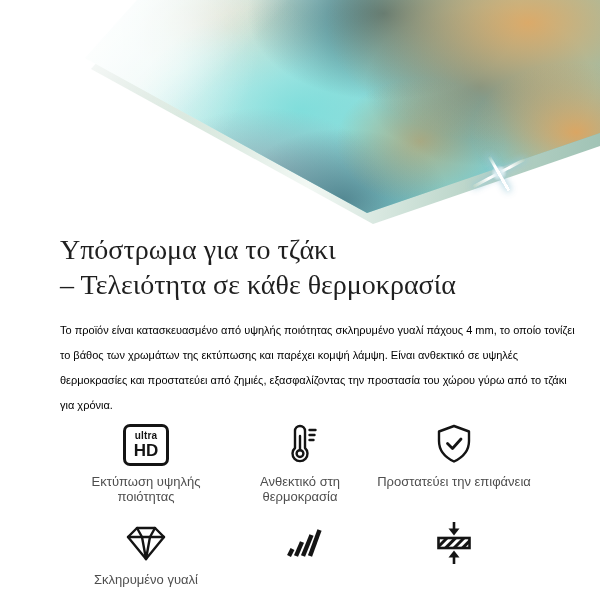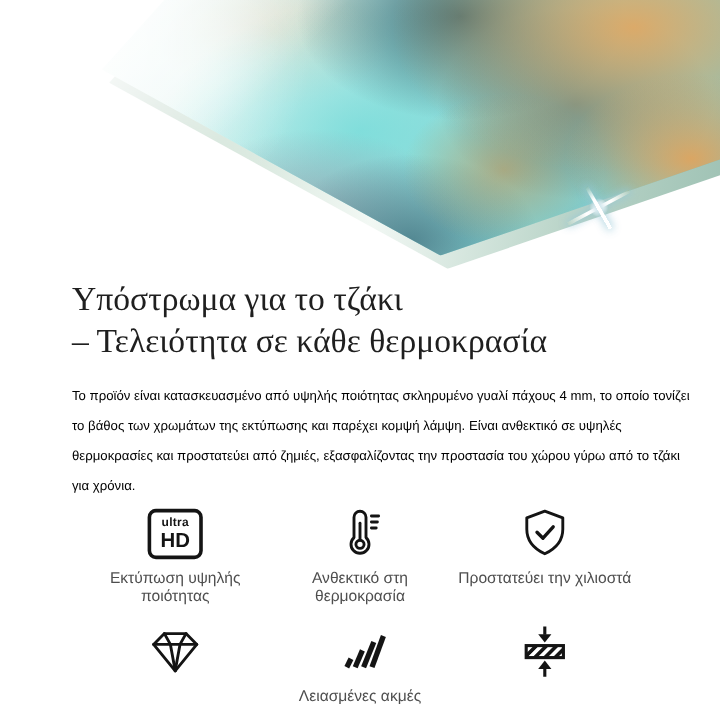--- a/index.html
+++ b/index.html
@@ -133,44 +133,44 @@
         <span class="label">Ανθεκτικό στη θερμοκρασία</span>
       </div>
 
       <div class="feature">
         <div class="icon-box">
           <svg class="icon-svg" width="48" height="48" viewBox="0 0 48 48">
             <path d="M24 5 L39 10.5 V20 C39 29.5 32.5 36.5 24 40.5 C15.5 36.5 9 29.5 9 20 V10.5 Z"></path>
             <path d="M17.5 22.5 L22.5 27.5 L31 18" stroke-width="2.8"></path>
           </svg>
         </div>
-        <span class="label">Προστατεύει την χιλιοστά</span>
+        <span class="label">Προστατεύει την επιφάνεια</span>
       </div>
 
       <div class="feature">
         <div class="icon-box">
           <svg class="icon-svg" width="48" height="48" viewBox="0 0 48 48" stroke-linejoin="miter">
             <path d="M15 9 H33 L42 18 L24 40 L6 18 Z"></path>
             <line x1="6" y1="18" x2="42" y2="18"></line>
             <path d="M15 9 L20 18 L24 40"></path>
             <path d="M33 9 L28 18 L24 40"></path>
           </svg>
         </div>
+        <span class="label">Σκληρυμένο γυαλί</span>
       </div>
 
       <div class="feature">
         <div class="icon-box">
           <svg width="48" height="48" viewBox="0 0 48 48" stroke="#141414" stroke-width="4.4" stroke-linecap="butt">
             <line x1="13" y1="37" x2="16.5" y2="30"></line>
             <line x1="20" y1="37" x2="26" y2="23"></line>
             <line x1="27" y1="37" x2="35.5" y2="16"></line>
             <line x1="34" y1="37" x2="43.5" y2="11"></line>
           </svg>
         </div>
-        <span class="label">Λειασμένες ακμές</span>
       </div>
 
       <div class="feature">
         <div class="icon-box">
           <svg width="48" height="48" viewBox="0 0 48 48">
             <defs>
               <pattern id="hatch" width="6" height="6" patternUnits="userSpaceOnUse" patternTransform="rotate(45)">
                 <rect width="6" height="6" fill="#ffffff"></rect>
                 <rect width="3" height="6" fill="#141414"></rect>
               </pattern>

